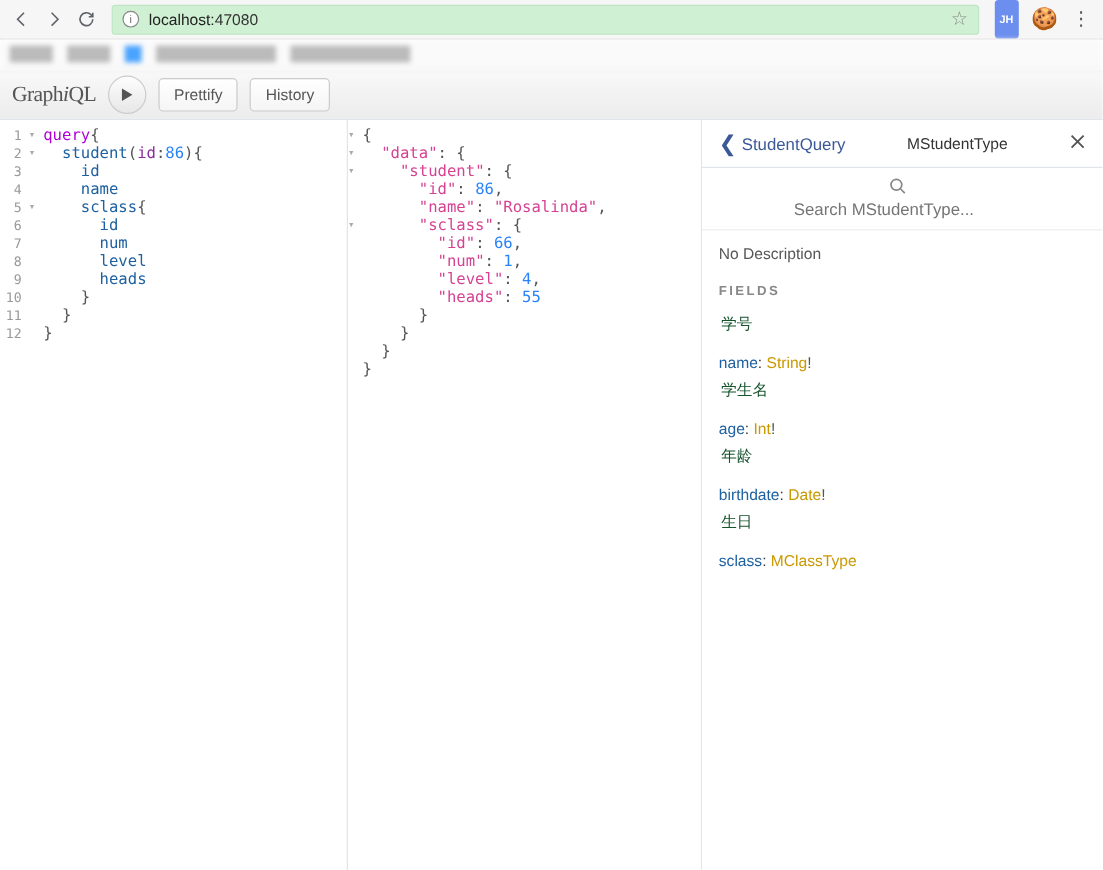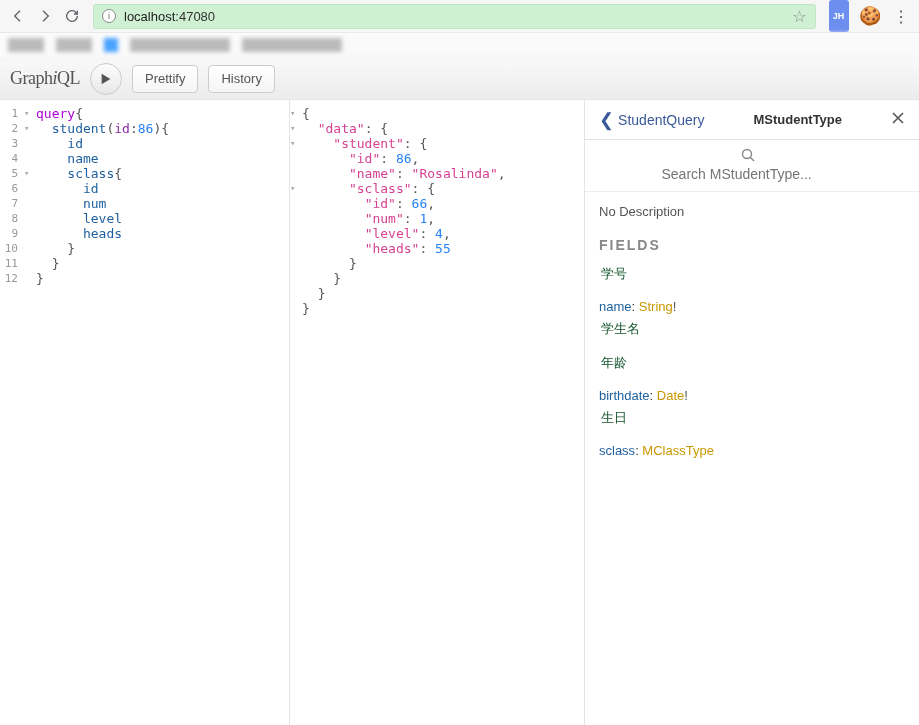--- a/index.html
+++ b/index.html
@@ -168,36 +168,36 @@
     .docs-header {
       height: 40px;
       display: flex;
       align-items: center;
       border-bottom: 1px solid #e1e4e8;
       padding: 0 14px;
       gap: 6px;
     }
     .docs-back { color: #3b5998; font-size: 14px; display: flex; align-items:center; cursor:pointer; }
     .docs-back span:first-child { font-size: 18px; font-weight: 300; margin-right: 4px; }
-    .docs-title { flex: 1; text-align: center; font-weight: bold; color: #333; }
+    .docs-title { flex: 1; text-align: center; font-weight: normal; color: #333; }
     .docs-close { cursor:pointer; color: #555; }
     .docs-search {
       display: flex; align-items: center;
       padding: 8px 14px;
       border-bottom: 1px solid #eee;
       color: #888;
       flex-direction: column;
     }
     .docs-search input {
       border: none; flex: 1; font-size: 14px; color: #444;
       outline: none;
     }
     .docs-body { padding: 12px 14px; }
     .docs-desc { color: #555; margin-bottom: 18px; }
-    .fields-label { font-size: 14px; color: #888; letter-spacing: 2px; font-weight: bold; margin-bottom: 12px; }
+    .fields-label { font-size: 11px; color: #888; letter-spacing: 2px; font-weight: bold; margin-bottom: 12px; }
     .field-row { margin-bottom: 6px; }
     .field-name { color: #1f61a0; }
     .field-type { color: #ca9800; }
     .field-bang { color: #555; }
     .field-cn { color: #14532d; margin: 4px 0 16px 2px; }
   </style>
 </head>
 <body>
 
 <div class="chrome-toolbar">
@@ -315,20 +315,21 @@
         </span>
         <input type="text" placeholder="Search MStudentType..." style="">
       </div>
       <div class="docs-body">
         <div class="docs-desc">No Description</div>
         <div class="fields-label">FIELDS</div>
         <div id="fields-list">
             <div class="field-cn">学号</div>
             <div class="field-row"><span class="field-name">name</span><span>: </span><span class="field-type">String</span><span class="field-bang">!</span></div>
             <div class="field-cn">学生名</div>
+            <div class="field-row"><span class="field-name">age</span><span>: </span><span class="field-type">Int</span><span class="field-bang">!</span></div>
             <div class="field-cn">年龄</div>
             <div class="field-row"><span class="field-name">birthdate</span><span>: </span><span class="field-type">Date</span><span class="field-bang">!</span></div>
             <div class="field-cn">生日</div>
             <div class="field-row"><span class="field-name">sclass</span><span>: </span><span class="field-type">MClassType</span></div>
           </div>
       </div>
     </div>
   </div>
 </div>
 

